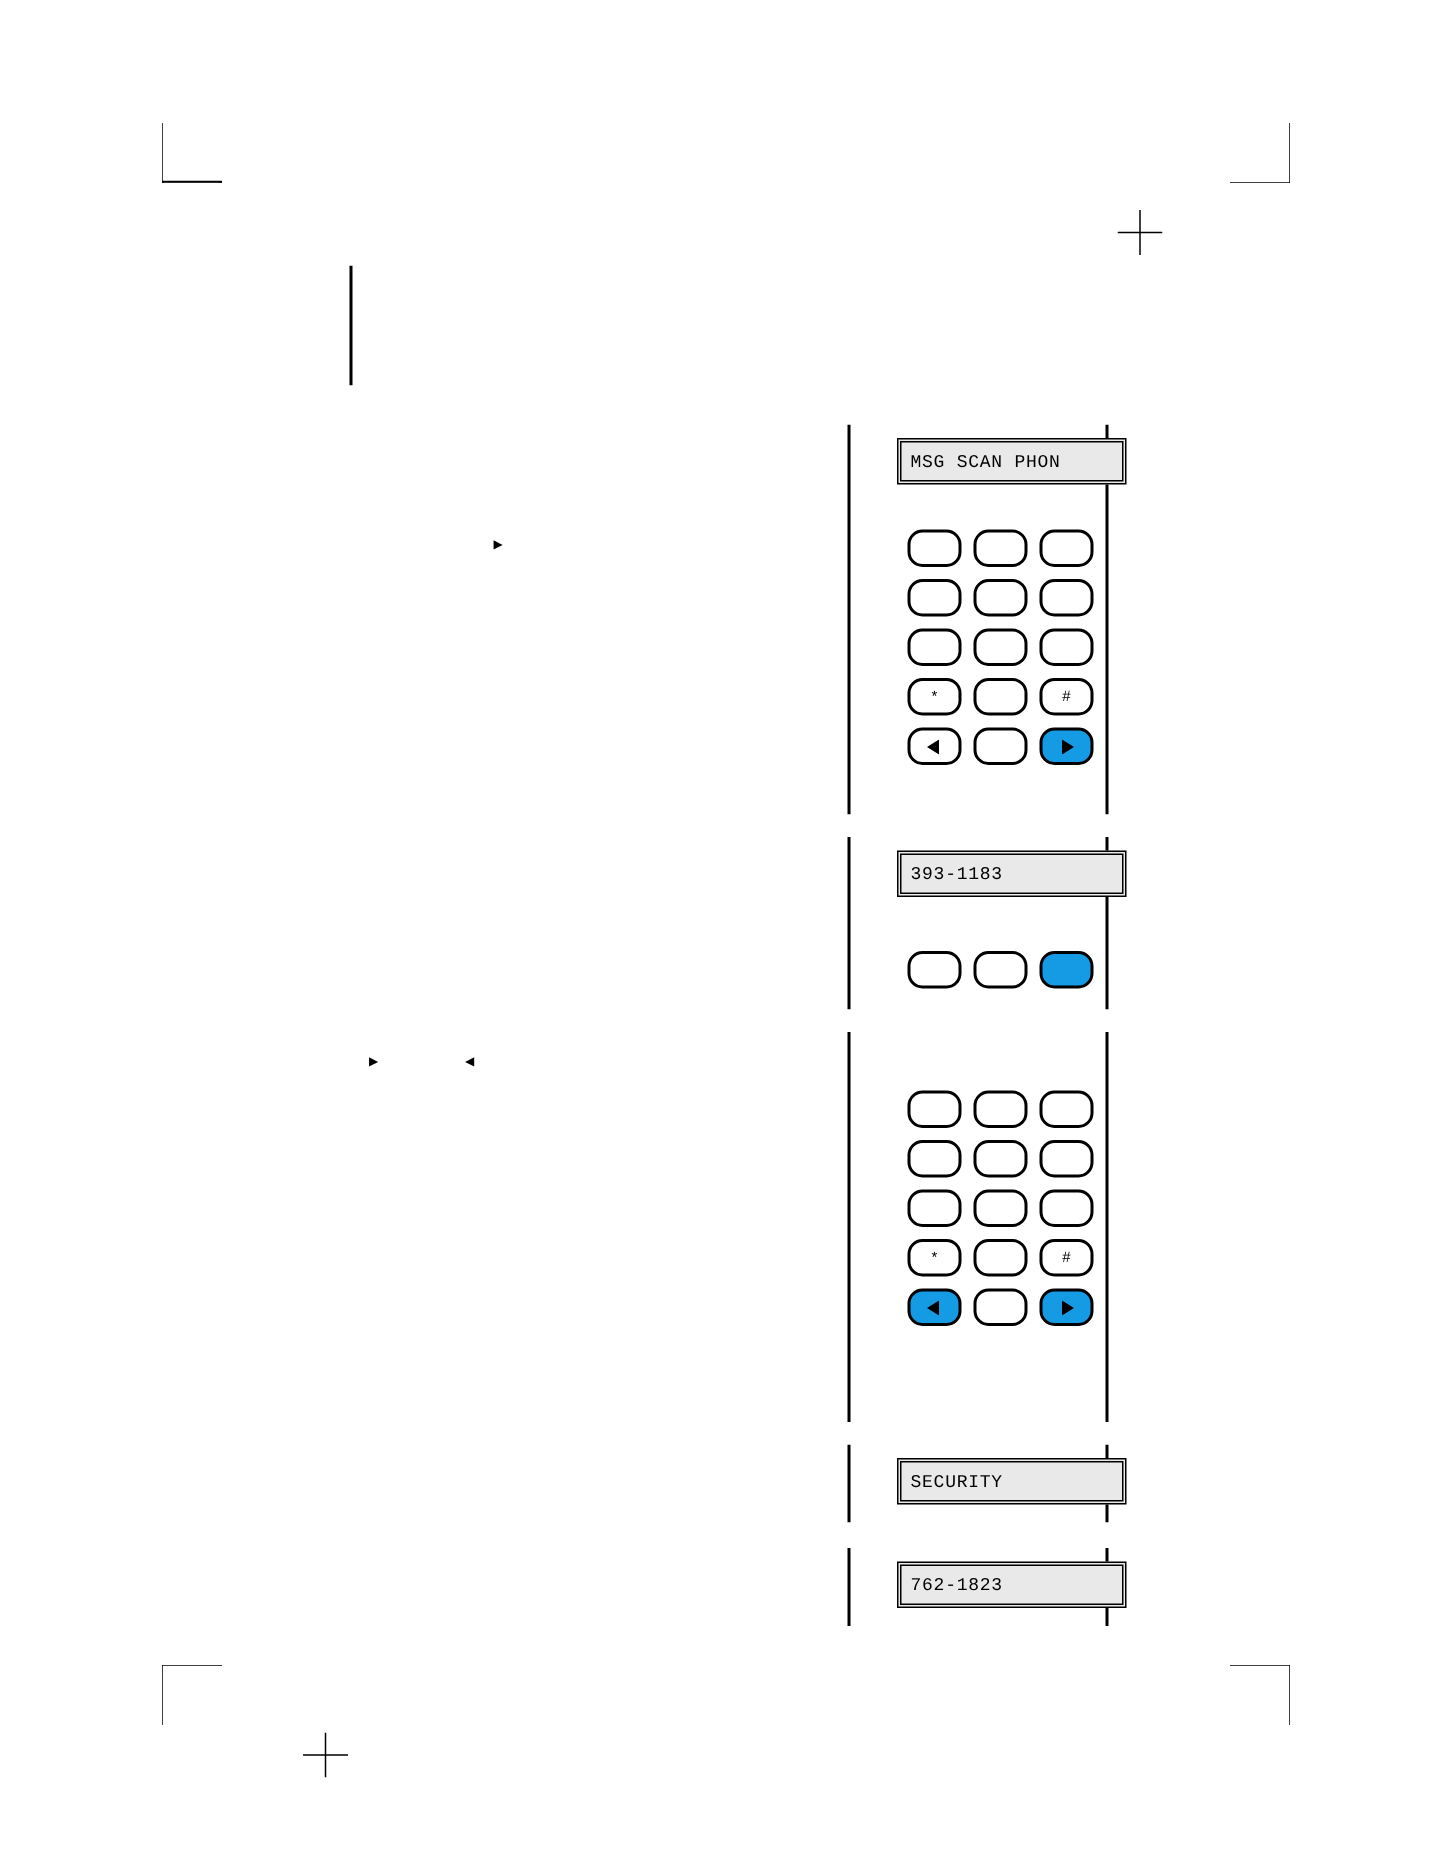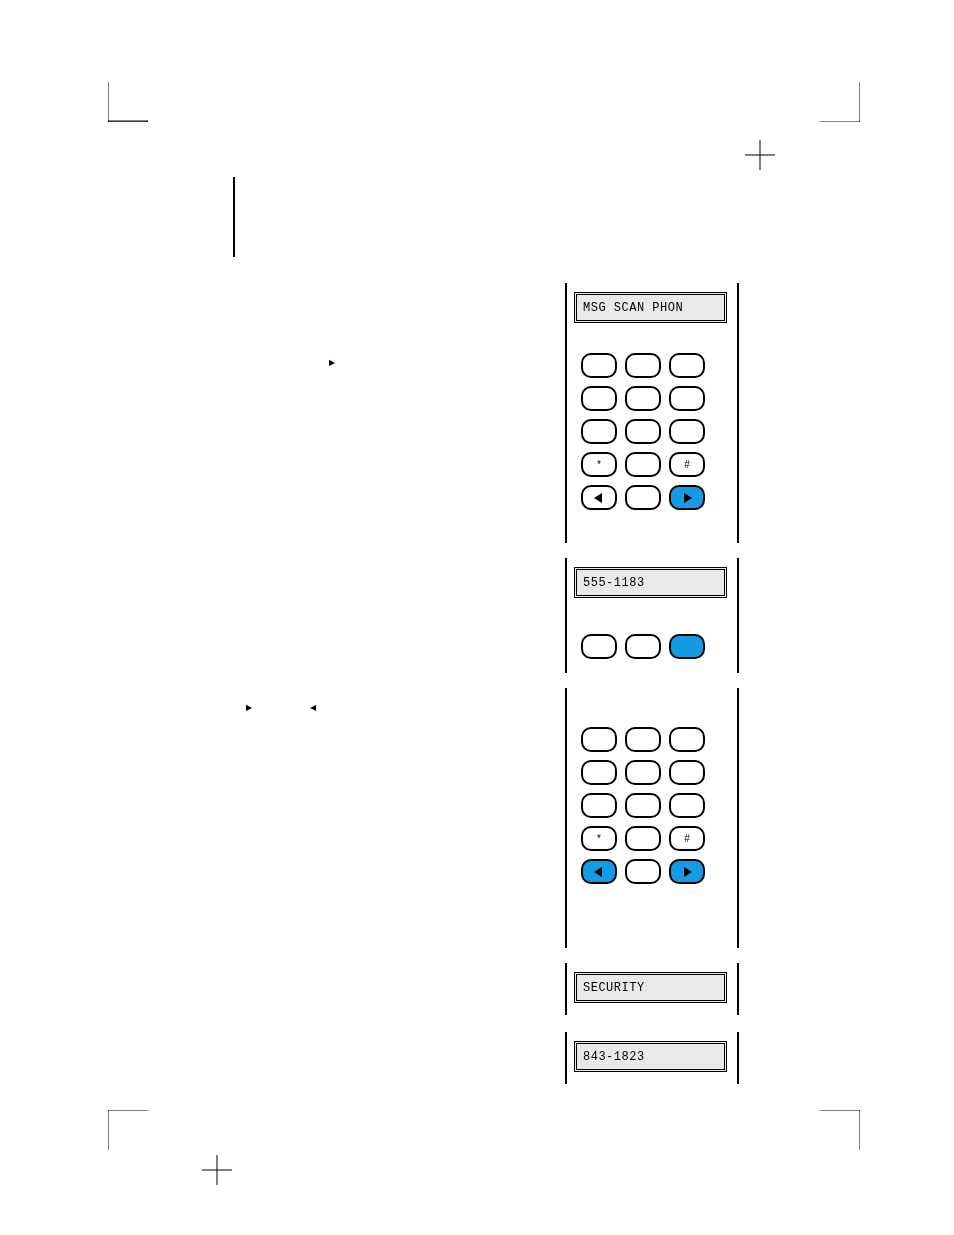--- a/index.html
+++ b/index.html
@@ -10,21 +10,21 @@
     font-size:12px;
     position:relative;
   }
   
   .crop{position:absolute;stroke:#000;stroke-width:1;fill:none}
   .plus{position:absolute;stroke:#000;stroke-width:1;fill:none}
 
   
   .col{
     position:absolute;
-    left:574px;
+    left:598px;
     width:153px;
     text-align:center;
   }
   .vbar{position:absolute;stroke:#000;stroke-width:2}
 
   .lcd{
     border:3px double #000;
     background:#e9e9e9;
     height:25px;
     padding-left:6px;
@@ -113,21 +113,21 @@
   </div>
 </div>
 
 <svg class="vbar" style="left:564px;top:558px" width="4" height="115">
     <path d="M2 0 L2 115"></path>
   </svg>
 <svg class="vbar" style="left:736px;top:558px" width="4" height="115">
     <path d="M2 0 L2 115"></path>
   </svg>
 <div class="col" style="top:567px">
-  <div class="lcd">555-1183</div>
+  <div class="lcd">393-1183</div>
   <div style="height:30px"></div>
   <div class="keypad" style="grid-template-rows:25px">
     <div class="key"></div>
     <div class="key"></div>
     <div class="key blue"></div>
   </div>
 </div>
 
 <svg class="vbar" style="left:564px;top:688px" width="4" height="260">
     <path d="M2 0 L2 260"></path>
@@ -174,18 +174,18 @@
   <div class="lcd">SECURITY</div>
 </div>
 
 <svg class="vbar" style="left:564px;top:1032px" width="4" height="52">
     <path d="M2 0 L2 52"></path>
   </svg>
 <svg class="vbar" style="left:736px;top:1032px" width="4" height="52">
     <path d="M2 0 L2 52"></path>
   </svg>
 <div class="col" style="top:1041px">
-  <div class="lcd">843-1823</div>
+  <div class="lcd">762-1823</div>
 </div>
 
 <svg class="vbar" style="left:232px;top:177px" width="4" height="80">
     <path d="M2 0 L2 80"></path>
   </svg>
 
 </body></html>

